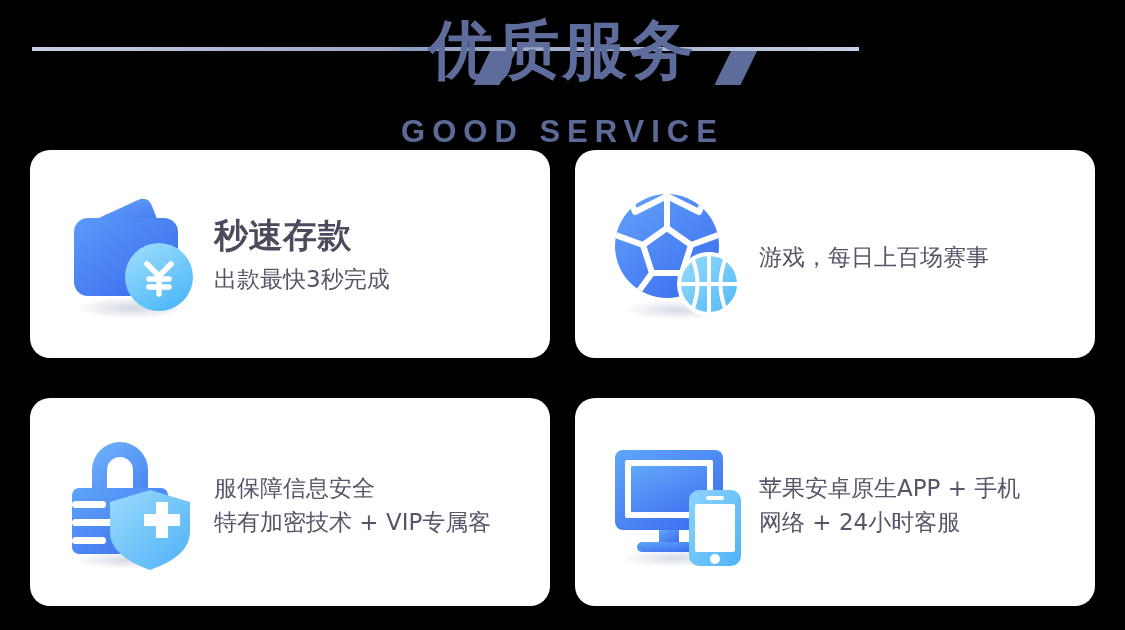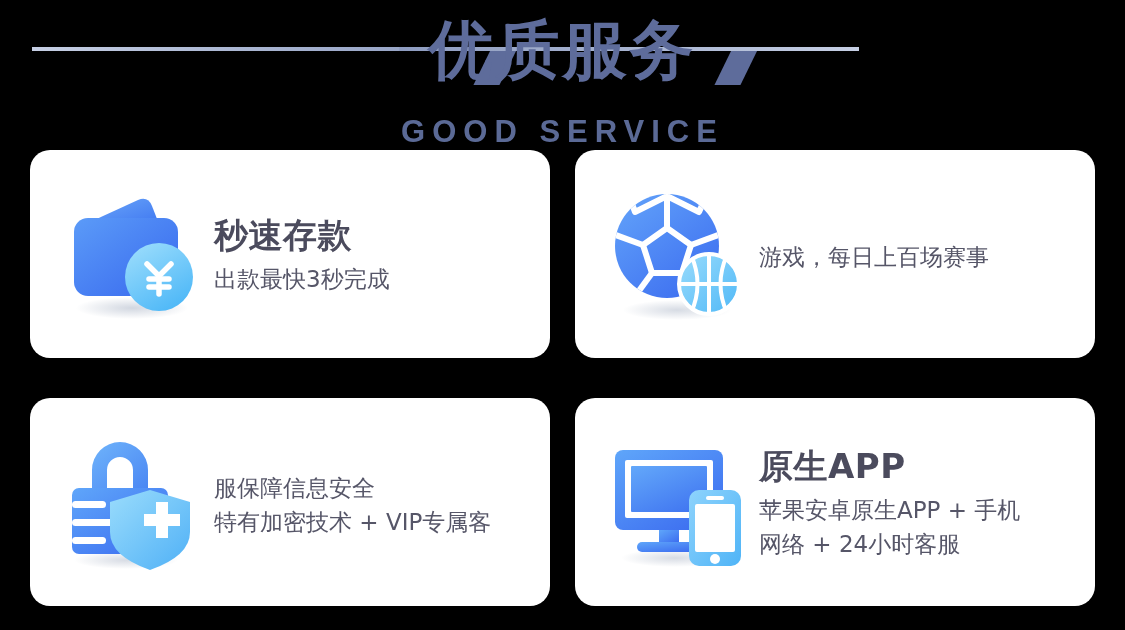--- a/index.html
+++ b/index.html
@@ -327,21 +327,20 @@
         <rect x="26" y="38" width="76" height="46" rx="1" fill="url(#g-screen)"></rect>
         <rect x="54" y="102" width="20" height="14" fill="url(#g-mon)"></rect>
         <rect x="32" y="114" width="64" height="10" rx="5" fill="url(#g-mon)"></rect>
         <rect x="84" y="62" width="52" height="76" rx="10" fill="url(#g-phone)"></rect>
         <rect x="90" y="76" width="40" height="48" rx="2" fill="#ffffff"></rect>
         <rect x="101" y="68" width="18" height="4" rx="2" fill="#ffffff"></rect>
         <circle cx="110" cy="131" r="5" fill="#ffffff"></circle>
       </svg>
     </div>
     <div class="card-text">
-      <div class="card-title">原生APP</div>
       <div class="card-sub">
         <span class="line">苹果安卓原生APP + 手机</span>
         <span class="line">网络 + 24小时客服</span>
       </div>
     </div>
   </div>
 
 </div>
 
 </body></html>

